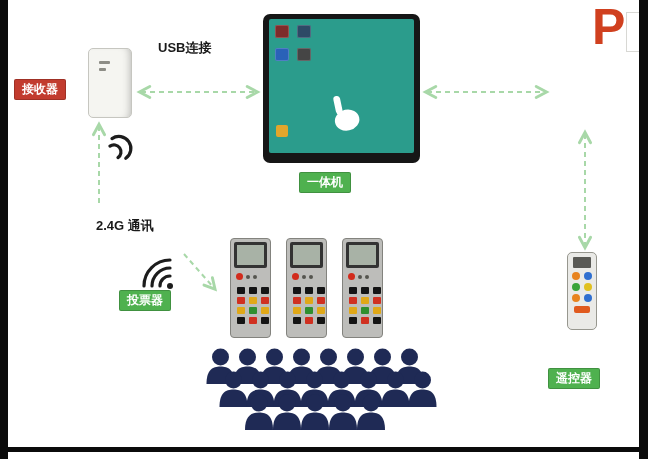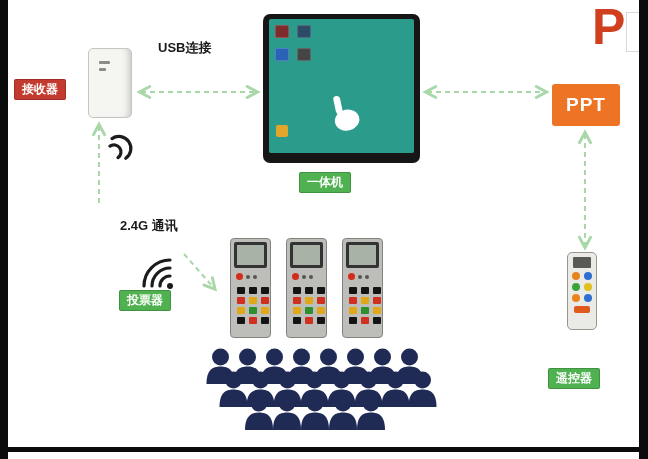--- a/index.html
+++ b/index.html
@@ -23,21 +23,21 @@
        padding:2px 8px;border-radius:2px;white-space:nowrap;
        box-shadow:inset 0 0 0 1px rgba(0,0,0,.18)}
   .tag.red{background:var(--label-red)}
   .tag.green{background:var(--label-green)}
   .lbl-receiver{left:14px;top:79px}
   .lbl-aio{left:299px;top:172px}
   .lbl-voter{left:119px;top:290px}
   .lbl-remote{left:548px;top:368px}
   .plain-text{position:absolute;font-size:13px;font-weight:600;color:#1a1a1a;white-space:nowrap}
   .lbl-usb{left:158px;top:39px}
-  .lbl-24g{left:120px;top:217px}
+  .lbl-24g{left:96px;top:217px}
 
   
   .receiver{position:absolute;left:88px;top:48px;width:44px;height:70px;background:#f5f5f1;
             border:1px solid #c6c6c0;border-radius:5px;
             box-shadow:inset -7px 0 9px -7px rgba(0,0,0,.3)}
   .receiver .slot{position:absolute;background:#8d8d86;border-radius:1px}
   .receiver .s1{left:10px;top:12px;width:11px;height:3px}
   .receiver .s2{left:10px;top:19px;width:7px;height:3px}
 
   
@@ -125,21 +125,20 @@
       <svg class="hand" viewBox="0 0 26 30">
         <rect x="6" y="0" width="5.5" height="15" rx="2.7" fill="#ffffff"></rect>
         <ellipse cx="13.5" cy="21" rx="10" ry="8.5" fill="#ffffff"></ellipse>
       </svg>
     </div>
   </div>
   <div class="tag green lbl-aio">一体机</div>
 
   <div class="ppt-doc"></div>
   <div class="ppt-letter">P</div>
-  <div class="ppt-box">PPT</div>
 
   <svg class="wave1" width="34" height="46" viewBox="0 0 34 46">
     <g fill="none" stroke="#1c1c1c" stroke-width="3.2" stroke-linecap="round" transform="rotate(-35 17 23)">
       <path d="M20 10 a12 12 0 0 1 0 24"></path>
       <path d="M14 15 a7 7 0 0 1 0 14"></path>
     </g>
   </svg>
   <div class="plain-text lbl-24g">2.4G 通讯</div>
   <svg class="wave2" width="46" height="52" viewBox="0 0 46 52">
     <g fill="none" stroke="#1c1c1c" stroke-width="3.2" stroke-linecap="round">

